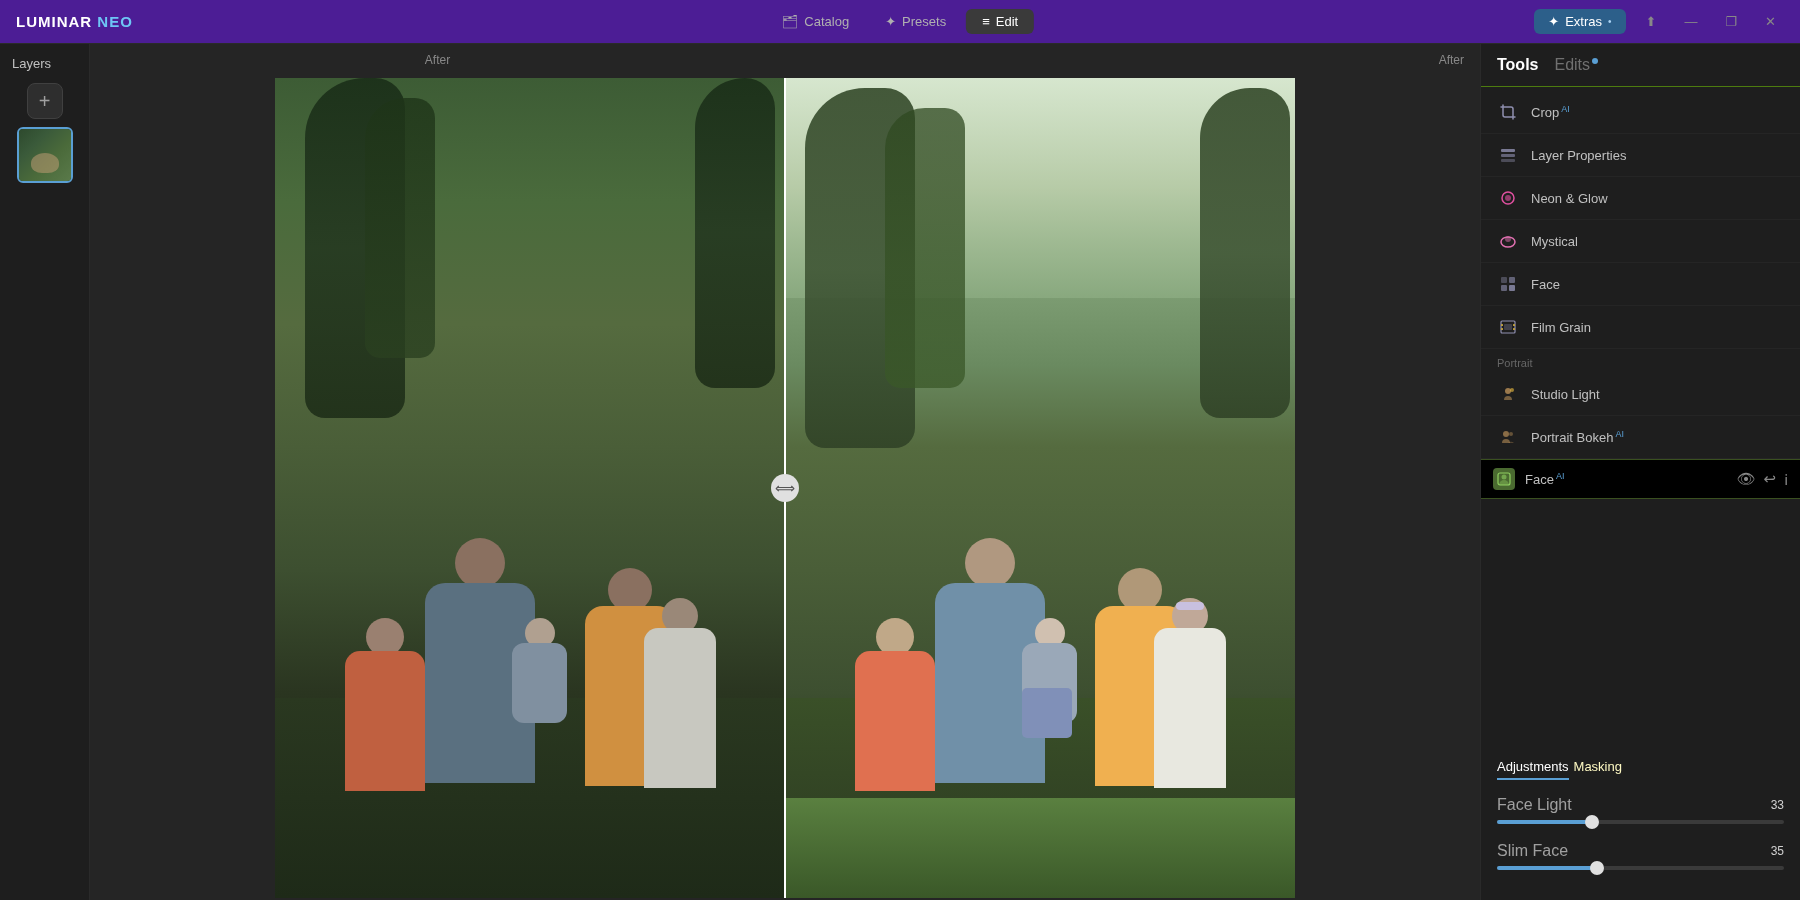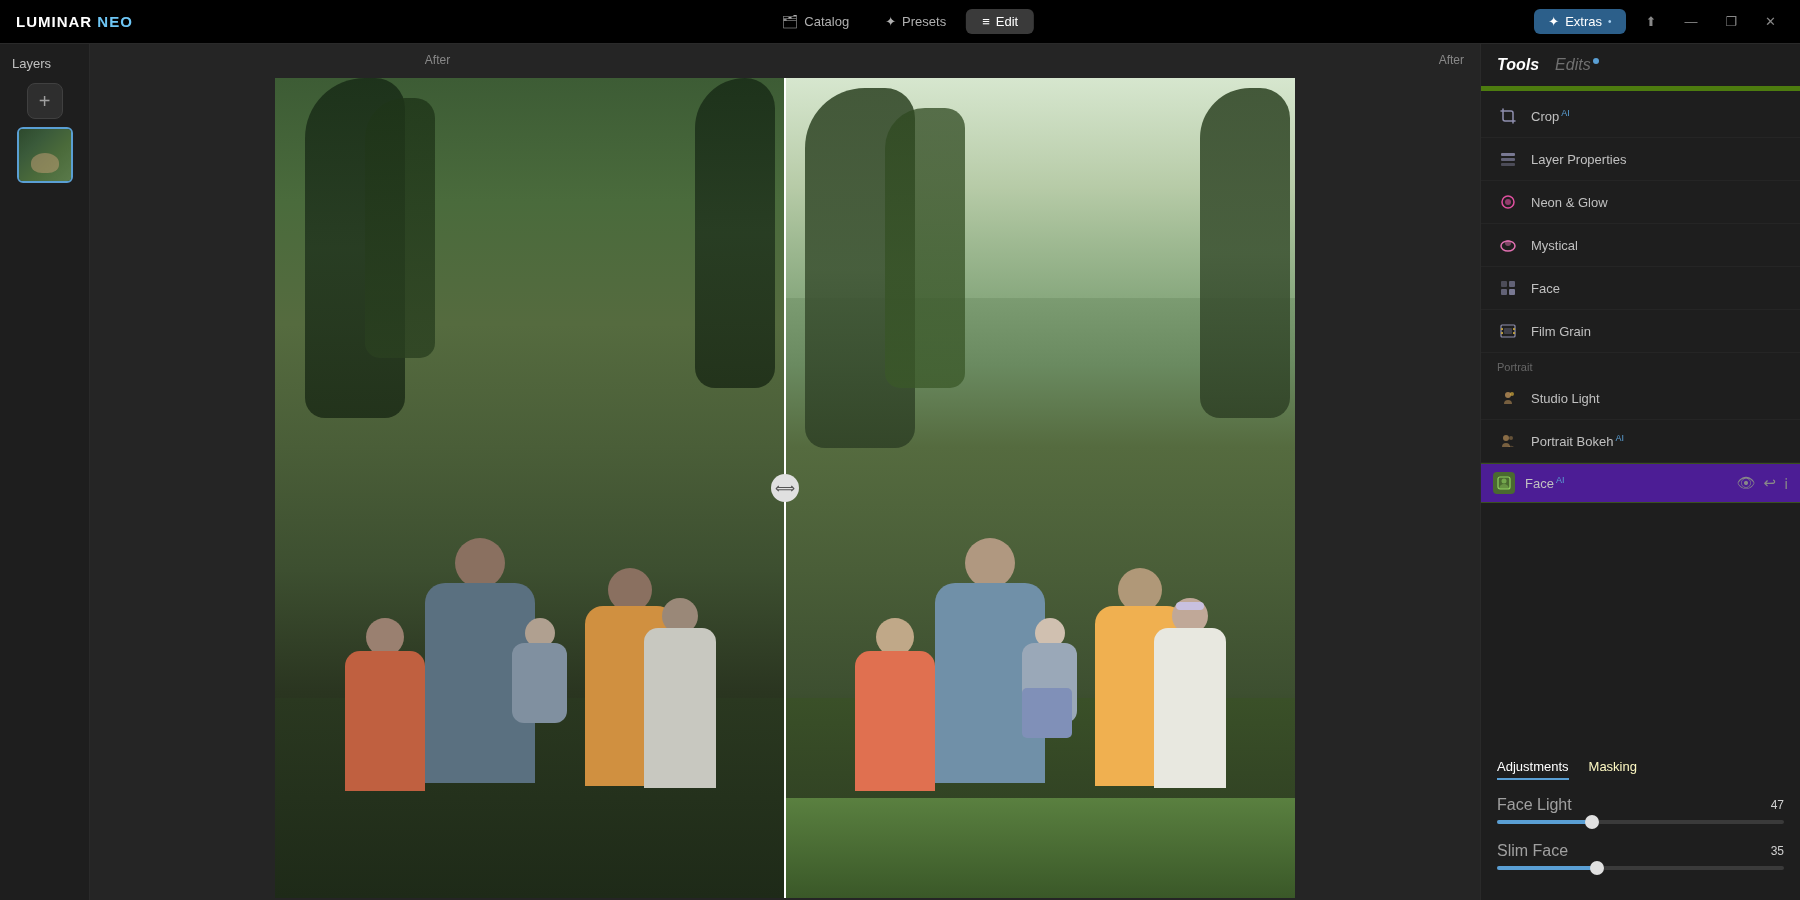--- a/index.html
+++ b/index.html
@@ -10,21 +10,21 @@
       background: #1a1a1a;
       font-family: -apple-system, BlinkMacSystemFont, 'Segoe UI', sans-serif;
       color: #d0d0d0;
       display: flex;
       flex-direction: column;
     }
 
     
     .titlebar {
       height: 44px;
-      background: #000000;
+      background: #4c1d95;
       display: flex;
       align-items: center;
       justify-content: space-between;
       padding: 0 16px;
       flex-shrink: 0;
       border-bottom: 1px solid #2a2a2a;
     }
     .titlebar-left {
       display: flex;
       align-items: center;
@@ -274,22 +274,21 @@
       display: flex;
       flex-direction: column;
       overflow: hidden;
       flex-shrink: 0;
     }
     .panel-header {
       display: flex;
       align-items: flex-start;
       gap: 16px;
       padding: 12px 16px;
-      border-bottom: 5px solid #4d7c0f;
-      font-style: italic;
+      border-bottom: 1px solid #4d7c0f;
     }
     .panel-tab {
       font-size: 16px;
       font-weight: 600;
       color: #ffffff;
       cursor: pointer;
     }
     .panel-tab.inactive {
       color: #707070;
       font-weight: 400;
@@ -346,21 +345,21 @@
       text-transform: none;
       letter-spacing: 0;
     }
 
     
     .face-active-bar {
       display: flex;
       align-items: center;
       justify-content: space-between;
       padding: 8px 12px;
-      background: #4c1d95;
+      background: #000000;
       border-top: 1px solid #3a5020;
       border-bottom: 1px solid #3a5020;
     }
     .face-bar-left {
       display: flex;
       align-items: center;
       gap: 10px;
     }
     .face-icon-box {
       width: 22px;
@@ -383,21 +382,21 @@
       cursor: pointer;
     }
 
     
     .adjustments-panel {
       padding: 12px 16px;
       flex-shrink: 0;
     }
     .adj-tabs {
       display: flex;
-      gap: 20px;
+      gap: 5px;
       margin-bottom: 16px;
     }
     .adj-tab {
       font-size: 13px;
       color: #fef9c3;
       cursor: pointer;
       padding-bottom: 4px;
     }
     .adj-tab.active {
       color: #ffffff;
@@ -724,21 +723,21 @@
 
     <div class="adjustments-panel">
       <div class="adj-tabs">
         <span class="adj-tab active">Adjustments</span>
         <span class="adj-tab">Masking</span>
       </div>
 
       <div class="slider-group">
         <div class="slider-row">
           <span class="slider-label">Face Light</span>
-          <span class="slider-value">47</span>
+          <span class="slider-value">33</span>
         </div>
         <div class="slider-track">
           <div class="slider-fill" style="width: 33%;"></div>
           <div class="slider-thumb" style="left: calc(33% - 7px);"></div>
         </div>
       </div>
 
       <div class="slider-group">
         <div class="slider-row">
           <span class="slider-label">Slim Face</span>

